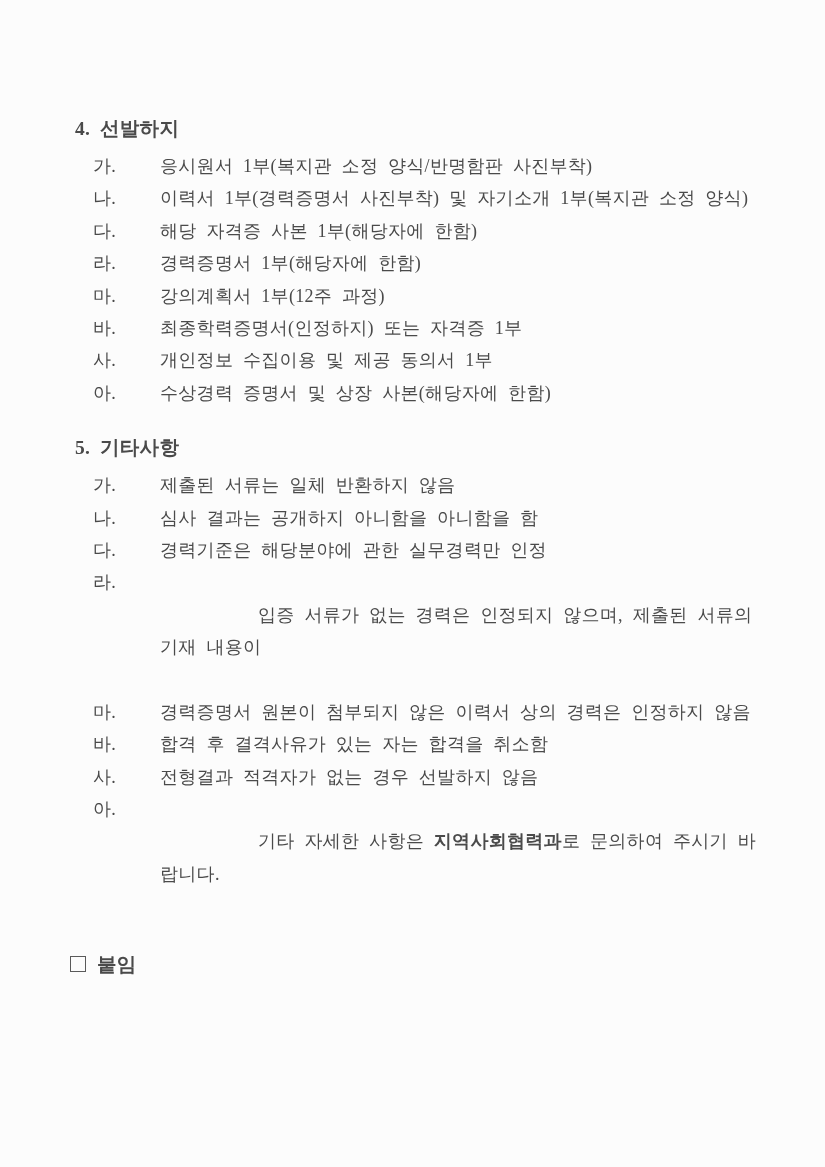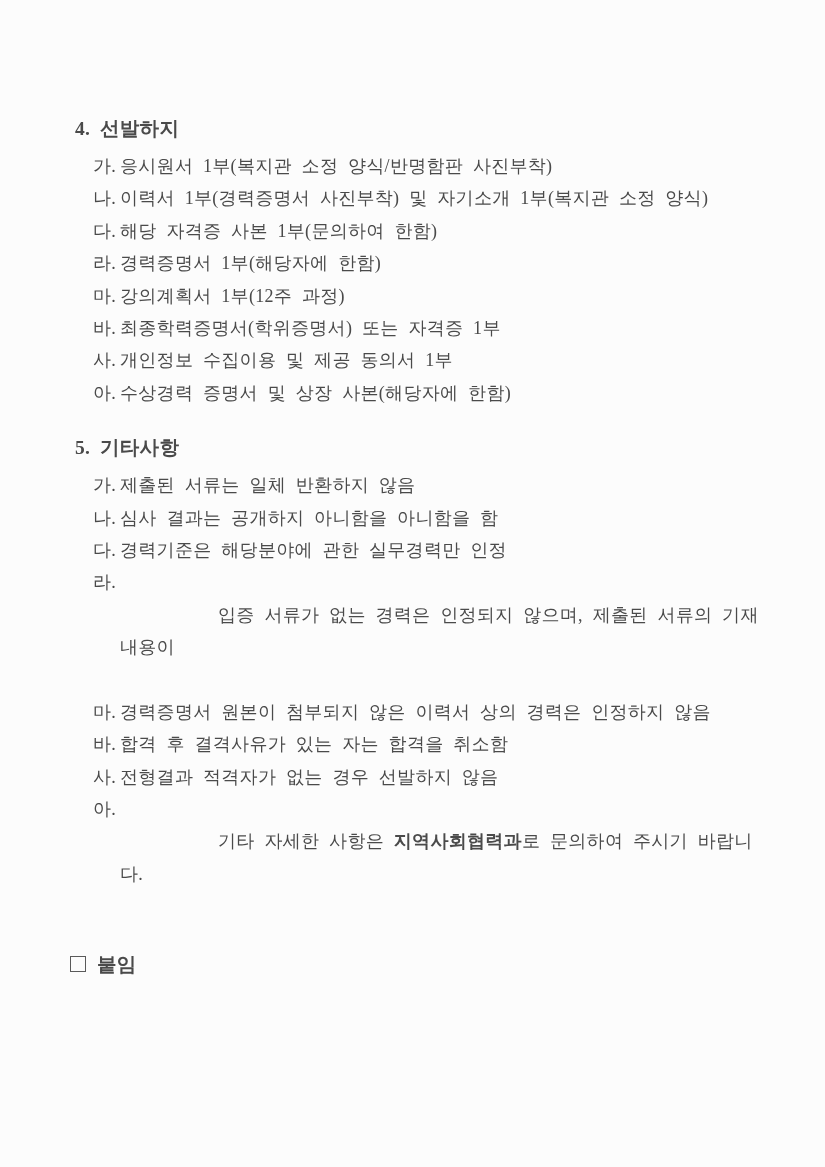--- a/index.html
+++ b/index.html
@@ -40,20 +40,21 @@
   .item {
     display: flex;
   }
   .lbl {
     flex: none;
     width: 27px;
   }
   .txt {
     flex: 1;
     white-space: pre-wrap;
+    margin-left: 40px;
   }
   .txt span { white-space: pre-wrap; }
   .cont {
     display: block;
   }
   .section-other {
     margin-top: 22px;
   }
   .strong-underline {
     font-weight: bold;
@@ -95,33 +96,33 @@
       <div class="item">
         <span class="lbl">가.</span>
         <span class="txt">응시원서 1부(복지관 소정 양식/반명함판 사진부착)</span>
       </div>
       <div class="item">
         <span class="lbl">나.</span>
         <span class="txt">이력서 1부(경력증명서 사진부착) 및 자기소개 1부(복지관 소정 양식)</span>
       </div>
       <div class="item">
         <span class="lbl">다.</span>
-        <span class="txt">해당 자격증 사본 1부(문의하여 한함)</span>
+        <span class="txt">해당 자격증 사본 1부(해당자에 한함)</span>
       </div>
       <div class="item">
         <span class="lbl">라.</span>
         <span class="txt">경력증명서 1부(해당자에 한함)</span>
       </div>
       <div class="item">
         <span class="lbl">마.</span>
         <span class="txt">강의계획서 1부(12주 과정)</span>
       </div>
       <div class="item">
         <span class="lbl">바.</span>
-        <span class="txt">최종학력증명서(학위증명서) 또는 자격증 1부</span>
+        <span class="txt">최종학력증명서(인정하지) 또는 자격증 1부</span>
       </div>
       <div class="item">
         <span class="lbl">사.</span>
         <span class="txt">개인정보 수집이용 및 제공 동의서 1부</span>
       </div>
       <div class="item">
         <span class="lbl">아.</span>
         <span class="txt">수상경력 증명서 및 상장 사본(해당자에 한함)</span>
       </div>
     </div>

